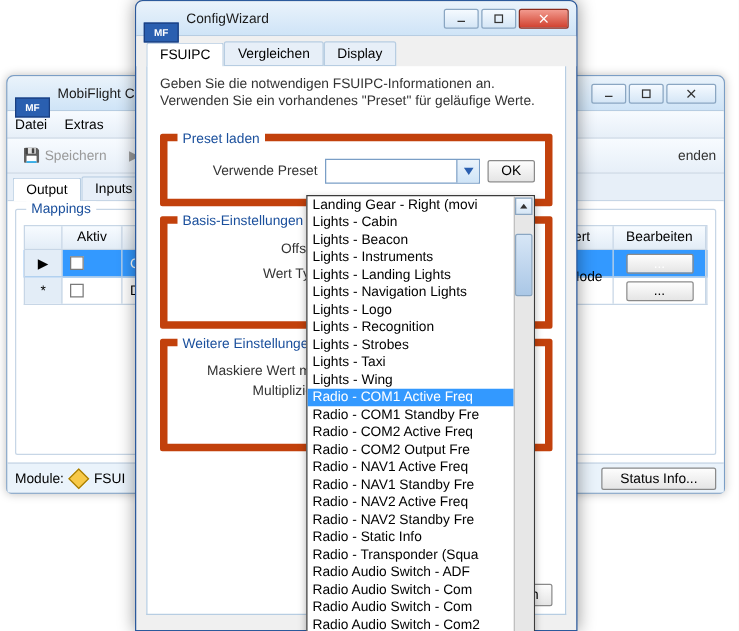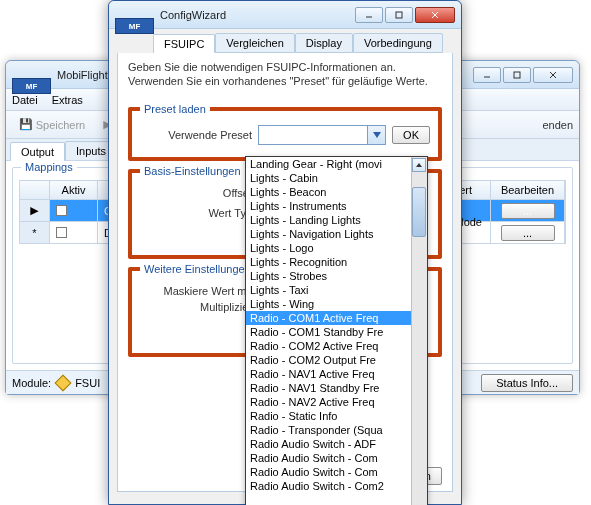--- a/index.html
+++ b/index.html
@@ -1,21 +1,21 @@
 <!DOCTYPE html>
 <html><head>
 <meta charset="utf-8">
 <style>
 * { box-sizing: border-box; margin: 0; padding: 0; font-family: "Segoe UI", Tahoma, sans-serif; font-size: 11px; }
 body { width: 591px; height: 505px; background: #fff; position: relative; overflow: hidden; }
 
 
 .bg-window { position: absolute; top: 60px; left: 5px; width: 575px; height: 335px; border: 1px solid #7a9ec6; border-radius: 6px 6px 4px 4px; background: #f0f0f0; box-shadow: 0 0 8px rgba(0,0,0,.25); }
 .bg-titlebar { height: 28px; background: linear-gradient(#eaf3fb,#cfe4f7); border-bottom: 1px solid #b7cde2; border-radius: 6px 6px 0 0; display:flex; align-items:center; padding:0 6px; }
-.bg-appicon { width:39px; height:16px; background:#2a5fb0; color:#fff; font-weight:bold; font-size:8px; display:flex; align-items:center; justify-content:center; border:1px solid #1a3f80; margin-right:6px;margin-top:23px;}
+.bg-appicon { width:28px; height:16px; background:#2a5fb0; color:#fff; font-weight:bold; font-size:8px; display:flex; align-items:center; justify-content:center; border:1px solid #1a3f80; margin-right:6px;margin-top:23px;}
 .bg-title { flex:1; color:#1a1a1a; }
 .winbtns { display:flex; gap:2px; }
 .winbtn { width:28px; height:16px; border:1px solid #8aa6c2; border-radius:2px; background:linear-gradient(#f5faff,#d5e6f6); display:flex; align-items:center; justify-content:center; cursor:pointer; color:#3b3b3b;}
 .winbtn.close { width:40px;}
 .bg-menubar { height:22px; background:linear-gradient(#f7fbff,#e7eff8); border-bottom:1px solid #c7d6e6; display:flex; align-items:center; padding:0 6px; gap:14px;}
 .bg-toolbar { height:28px; background:linear-gradient(#f7fbff,#e7eff8); border-bottom:1px solid #c7d6e6; display:flex; align-items:center; padding:0 6px; gap:4px;}
 .tbbtn { padding:2px 6px; border:1px solid transparent; border-radius:2px; color:#333; display:flex; align-items:center; gap:3px;}
 .tbbtn.disabled { color:#9a9a9a; }
 .bg-tabs { height:22px; display:flex; padding-left:4px; gap:0; border-bottom:1px solid #c7d6e6; background:#e7eff8; align-items:flex-end;}
 .bgtab { padding:3px 10px; border:1px solid #b7cde2; border-bottom:none; background:#fff; border-radius:2px 2px 0 0; position:relative; top:1px;}
@@ -36,24 +36,24 @@
 .bg-status { height:24px; border-top:1px solid #c7d6e6; background:#eaf3fb; display:flex; align-items:center; padding:0 6px; gap:6px;}
 .warnico { width:12px; height:12px; background:#f7c948; border:1px solid #a67c00; transform:rotate(45deg);}
 .statusbtn { margin-left:auto; padding:2px 14px; border:1px solid #8a8a8a; border-radius:2px; background:linear-gradient(#fdfdfd,#e5e5e5);}
 
 
 .dlg { position:absolute; top:0; left:108px; width:354px; height:505px; border:1px solid #2c5a9c; border-radius:6px 6px 0 0; background:#f0f0f0; box-shadow:0 0 14px rgba(0,0,0,.4); }
 .dlg-titlebar { height:28px; background:linear-gradient(#eaf3fb,#cfe4f7); border-bottom:1px solid #b7cde2; border-radius:6px 6px 0 0; display:flex; align-items:center; padding:0 6px;}
 .dlg-titlebar .winbtn.close { background:linear-gradient(#f29a8e,#d1412f); border-color:#8a2a1c; color:#fff; font-weight:bold;}
 .dlg-tabs { height:24px; display:flex; padding-left:8px; background:#f0f0f0; align-items:flex-end; padding-top:4px;}
 .dlgtab { padding:3px 10px; border:1px solid #b7cde2; background:#e7eff8; border-radius:2px 2px 0 0; margin-right:0;}
-.dlgtab.active { background:#fff; border-bottom:1px solid #fff; position:relative; top:1px;margin-left:36px;}
+.dlgtab.active { background:#fff; border-bottom:1px solid #fff; position:relative; top:1px;}
 .dlg-panel { margin:0 8px 8px 8px; border:1px solid #b7cde2; border-top:none; background:#fff; padding:8px 10px; height:calc(100% - 64px); position:relative;}
 .desc { color:#333; line-height:1.25; margin-bottom:18px;}
-.group { border:4px solid #c2410c; border-radius:2px; padding:10px 8px 8px 8px; margin-top:8px; position:relative;}
+.group { border:6px solid #c2410c; border-radius:2px; padding:10px 8px 8px 8px; margin-top:8px; position:relative;}
 .group-label { position:absolute; top:-8px; left:8px; background:#fff; padding:0 4px; color:#1a4f9c;}
 .row { display:flex; align-items:center; margin:4px 0; gap:6px;}
 .row > label { width:112px; text-align:right; color:#333;}
 .combo { flex:1; height:20px; border:1px solid #7a9ec6; background:#fff; display:flex; align-items:center; padding:0 4px; position:relative;}
 .combo .arrow { position:absolute; right:0; top:0; width:18px; height:100%; border-left:1px solid #7a9ec6; background:linear-gradient(#eaf3fb,#cfe4f7); display:flex; align-items:center; justify-content:center;}
 .okbtn { padding:2px 10px; border:1px solid #8a8a8a; border-radius:2px; background:linear-gradient(#fdfdfd,#e5e5e5);}
 .dlg-buttons { position:absolute; left:0; right:0; bottom:6px; display:flex; justify-content:flex-end; padding:0 10px; gap:8px; }
 .dlg-buttons .okbtn { min-width:64px; text-align:center; }
 
 
@@ -182,21 +182,20 @@
             <line x1="1" y1="1" x2="7" y2="7" stroke="#fff"></line>
             <line x1="7" y1="1" x2="1" y2="7" stroke="#fff"></line>
           </svg>
         </div>
     </div>
   </div>
   <div class="dlg-tabs">
     <div class="dlgtab active">FSUIPC</div>
     <div class="dlgtab">Vergleichen</div>
     <div class="dlgtab">Display</div>
-    <div class="dlgtab">Vorbedingung</div>
   </div>
   <div class="dlg-panel">
     <div class="desc">Geben Sie die notwendigen FSUIPC-Informationen an. Verwenden Sie ein vorhandenes "Preset" für geläufige Werte.</div>
 
     <div class="group">
       <div class="group-label">Preset laden</div>
       <div class="row">
         <label>Verwende Preset</label>
         <div class="combo">
           <div class="arrow">
@@ -268,19 +267,20 @@
     <div class="dditem">Lights - Strobes</div>
     <div class="dditem">Lights - Taxi</div>
     <div class="dditem">Lights - Wing</div>
     <div class="dditem sel">Radio - COM1 Active Freq</div>
     <div class="dditem">Radio - COM1 Standby Fre</div>
     <div class="dditem">Radio - COM2 Active Freq</div>
     <div class="dditem">Radio - COM2 Output Fre</div>
     <div class="dditem">Radio - NAV1 Active Freq</div>
     <div class="dditem">Radio - NAV1 Standby Fre</div>
     <div class="dditem">Radio - NAV2 Active Freq</div>
+    <div class="dditem">Radio - NAV2 Standby Fre</div>
     <div class="dditem">Radio - Static Info</div>
     <div class="dditem">Radio - Transponder (Squa</div>
     <div class="dditem">Radio Audio Switch - ADF</div>
     <div class="dditem">Radio Audio Switch - Com</div>
     <div class="dditem">Radio Audio Switch - Com</div>
     <div class="dditem">Radio Audio Switch - Com2</div>
   </div>
 
 </body></html>

